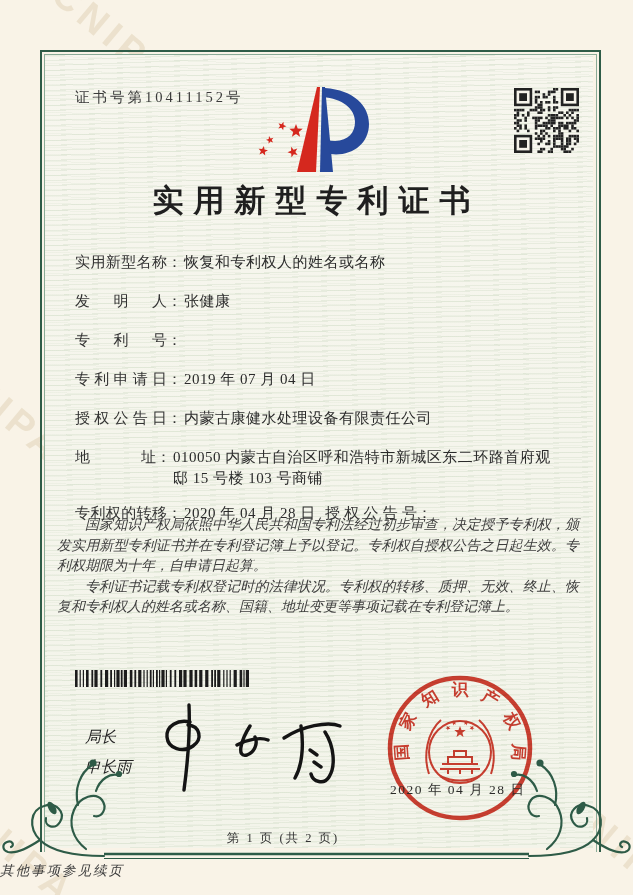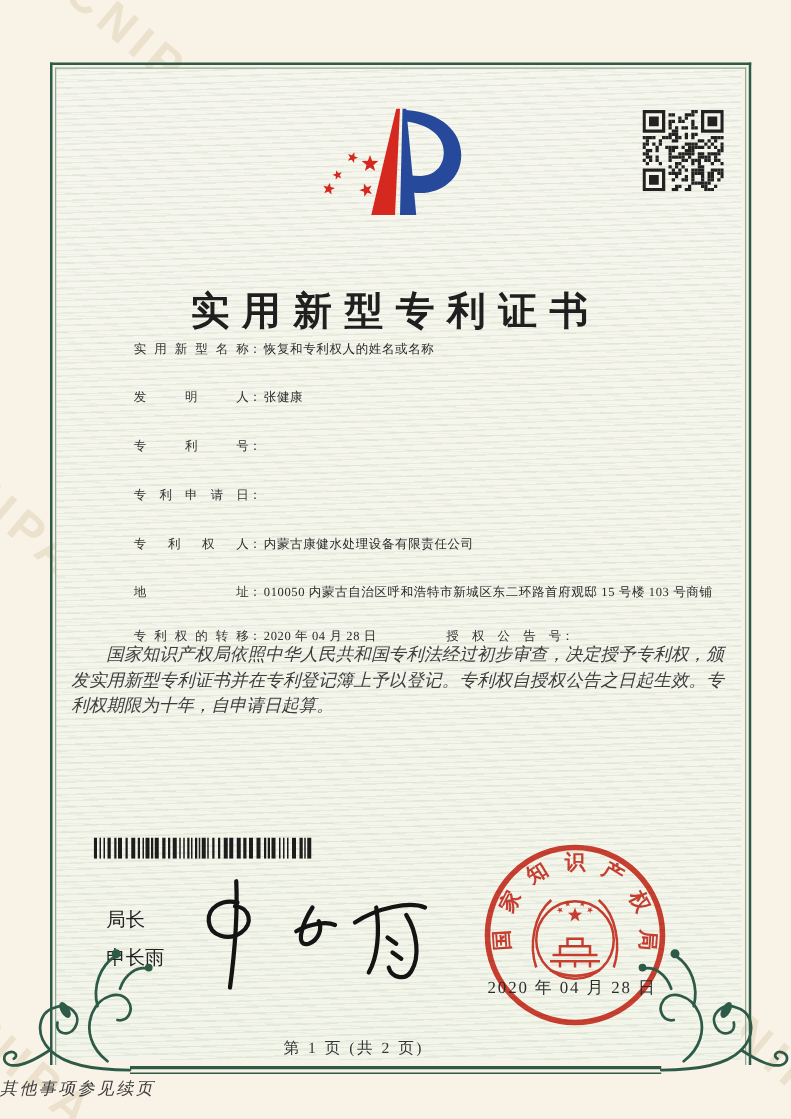--- a/index.html
+++ b/index.html
@@ -17,39 +17,39 @@
            linear-gradient(#f7f6ee,#f3f4ea);}
   
   .wm{position:absolute;font-family:"Liberation Sans",sans-serif;font-weight:bold;
       font-size:38px;letter-spacing:6px;color:rgba(205,185,145,0.30);
       transform:rotate(40deg);white-space:nowrap;pointer-events:none;}
   
   .cert-no{position:absolute;left:75px;top:88px;font-size:14.5px;letter-spacing:3px;color:#3a3a3a;}
   .qr{position:absolute;left:514px;top:88px;width:65px;height:65px;}
   .logo{position:absolute;left:250px;top:84px;}
   .title{position:absolute;left:0;top:180px;width:633px;text-align:center;
-         font-size:31px;font-weight:bold;letter-spacing:10px;color:#1f1f1f;margin-top:48px;}
-  
-  .fields{position:absolute;left:75px;top:269px;width:480px;font-size:10px;color:#2b2b2b;margin-left:32px;}
+         font-size:31px;font-weight:bold;letter-spacing:10px;color:#1f1f1f;}
+  
+  .fields{position:absolute;left:75px;top:252px;width:480px;font-size:15px;color:#2b2b2b;}
   .frow{display:flex;margin-bottom:18px;line-height:21px;}
   .frow.addr{margin-bottom:14px;font-family:Liberation Serif, serif;}
   .fgroup{display:flex;}
   .fgroup.g1{width:250px;}
   .flabel{display:inline-block;width:92px;text-align:justify;text-align-last:justify;color:#333;}
   .fcolon{margin:0 2px 0 0;color:#333;}
   .fvalue{max-width:382px;letter-spacing:0.5px;}
   
   .body-text{position:absolute;left:57px;top:515px;width:522px;font-size:14px;
              line-height:20.5px;color:#3d3d3d;text-align:justify;font-style:italic;}
   .body-text p{margin:0;text-indent:2em;}
   
   .barcode{position:absolute;left:75px;top:670px;width:180px;height:17px;}
   
   .signer{position:absolute;left:85px;top:722px;font-family:"Liberation Sans",sans-serif;
-          font-size:15.5px;color:#222;line-height:30px;}
+          font-size:15.5px;color:#222;line-height:30px;font-style:italic;}
   .signature{position:absolute;left:138px;top:698px;}
   
   .seal{position:absolute;left:378px;top:668px;mix-blend-mode:multiply;opacity:0.93;}
   .seal text{font-family:"Liberation Serif",serif;}
   .seal-date{font-size:13.5px;letter-spacing:1.5px;fill:#1d1d1d;font-style:normal;}
   
   .page-no{position:absolute;left:0;top:830px;width:566px;text-align:center;
            font-size:12.5px;color:#333;letter-spacing:2px;}
   .ornament{position:absolute;left:0;top:745px;pointer-events:none;}
   .cont-note{position:absolute;left:0;top:862px;width:633px;text-align:left;
@@ -65,20 +65,21 @@
   <div class="wm" style="left:-70px;top:388px;">CNIPA</div>
   <div class="wm" style="left:170px;top:700px;opacity:.55;">CNIPA</div>
   <div class="wm" style="left:548px;top:826px;">CNIPA</div>
   <div class="wm" style="left:-58px;top:830px;">CNIPA</div>
 
   <div class="paper-texture"></div>
   <div class="frame">
     <div class="frame-inner"></div>
   </div>
 
+  <div class="cert-no">证书号第10411152号</div>
 
   <svg class="qr" id="qr" viewBox="0 0 65 65">
       <rect x="39" y="0" width="2.6" height="2.6" fill="#222"></rect>
       <rect x="41.6" y="0" width="2.6" height="2.6" fill="#222"></rect>
       <rect x="20.8" y="2.6" width="2.6" height="2.6" fill="#222"></rect>
       <rect x="23.400000000000002" y="2.6" width="2.6" height="2.6" fill="#222"></rect>
       <rect x="33.800000000000004" y="2.6" width="2.6" height="2.6" fill="#222"></rect>
       <rect x="36.4" y="2.6" width="2.6" height="2.6" fill="#222"></rect>
       <rect x="39" y="2.6" width="2.6" height="2.6" fill="#222"></rect>
       <rect x="28.6" y="5.2" width="2.6" height="2.6" fill="#222"></rect>
@@ -311,23 +312,24 @@
         <span class="fcolon">：</span>
       <span class="fvalue">张健康</span>
     </div>
     <div class="frow">
       <span class="flabel">专利号</span>
         <span class="fcolon">：</span>
     </div>
     <div class="frow">
       <span class="flabel">专利申请日</span>
         <span class="fcolon">：</span>
-    </div>
-    <div class="frow">
-      <span class="flabel">专利权人</span>
+      <span class="fvalue">2019 年 07 月 04 日</span>
+    </div>
+    <div class="frow">
+      <span class="flabel">授权公告日</span>
         <span class="fcolon">：</span>
       <span class="fvalue">内蒙古康健水处理设备有限责任公司</span>
     </div>
     <div class="frow addr">
       <span class="flabel">地址</span>
         <span class="fcolon">：</span>
       <span class="fvalue">010050 内蒙古自治区呼和浩特市新城区东二环路首府观邸 15 号楼 103 号商铺</span>
     </div>
     <div class="frow">
       <span class="fgroup g1">
@@ -337,20 +339,21 @@
       </span>
       <span class="fgroup">
         <span class="flabel">授权公告号</span>
           <span class="fcolon">：</span>
       </span>
     </div>
   </div>
 
   <div class="body-text">
     <p>国家知识产权局依照中华人民共和国专利法经过初步审查，决定授予专利权，颁发实用新型专利证书并在专利登记簿上予以登记。专利权自授权公告之日起生效。专利权期限为十年，自申请日起算。</p>
+    <p>专利证书记载专利权登记时的法律状况。专利权的转移、质押、无效、终止、恢复和专利权人的姓名或名称、国籍、地址变更等事项记载在专利登记簿上。</p>
   </div>
 
   <svg class="barcode" id="barcode" viewBox="0 0 180 17" preserveAspectRatio="none">
       <rect x="0" y="0" width="2.6" height="17" fill="#1c1c1c"></rect>
       <rect x="4.6" y="0" width="1.2" height="17" fill="#1c1c1c"></rect>
       <rect x="7.8" y="0" width="1.2" height="17" fill="#1c1c1c"></rect>
       <rect x="11" y="0" width="2.6" height="17" fill="#1c1c1c"></rect>
       <rect x="16.4" y="0" width="1.8" height="17" fill="#1c1c1c"></rect>
       <rect x="19.4" y="0" width="3.2" height="17" fill="#1c1c1c"></rect>
       <rect x="25.4" y="0" width="1.8" height="17" fill="#1c1c1c"></rect>

